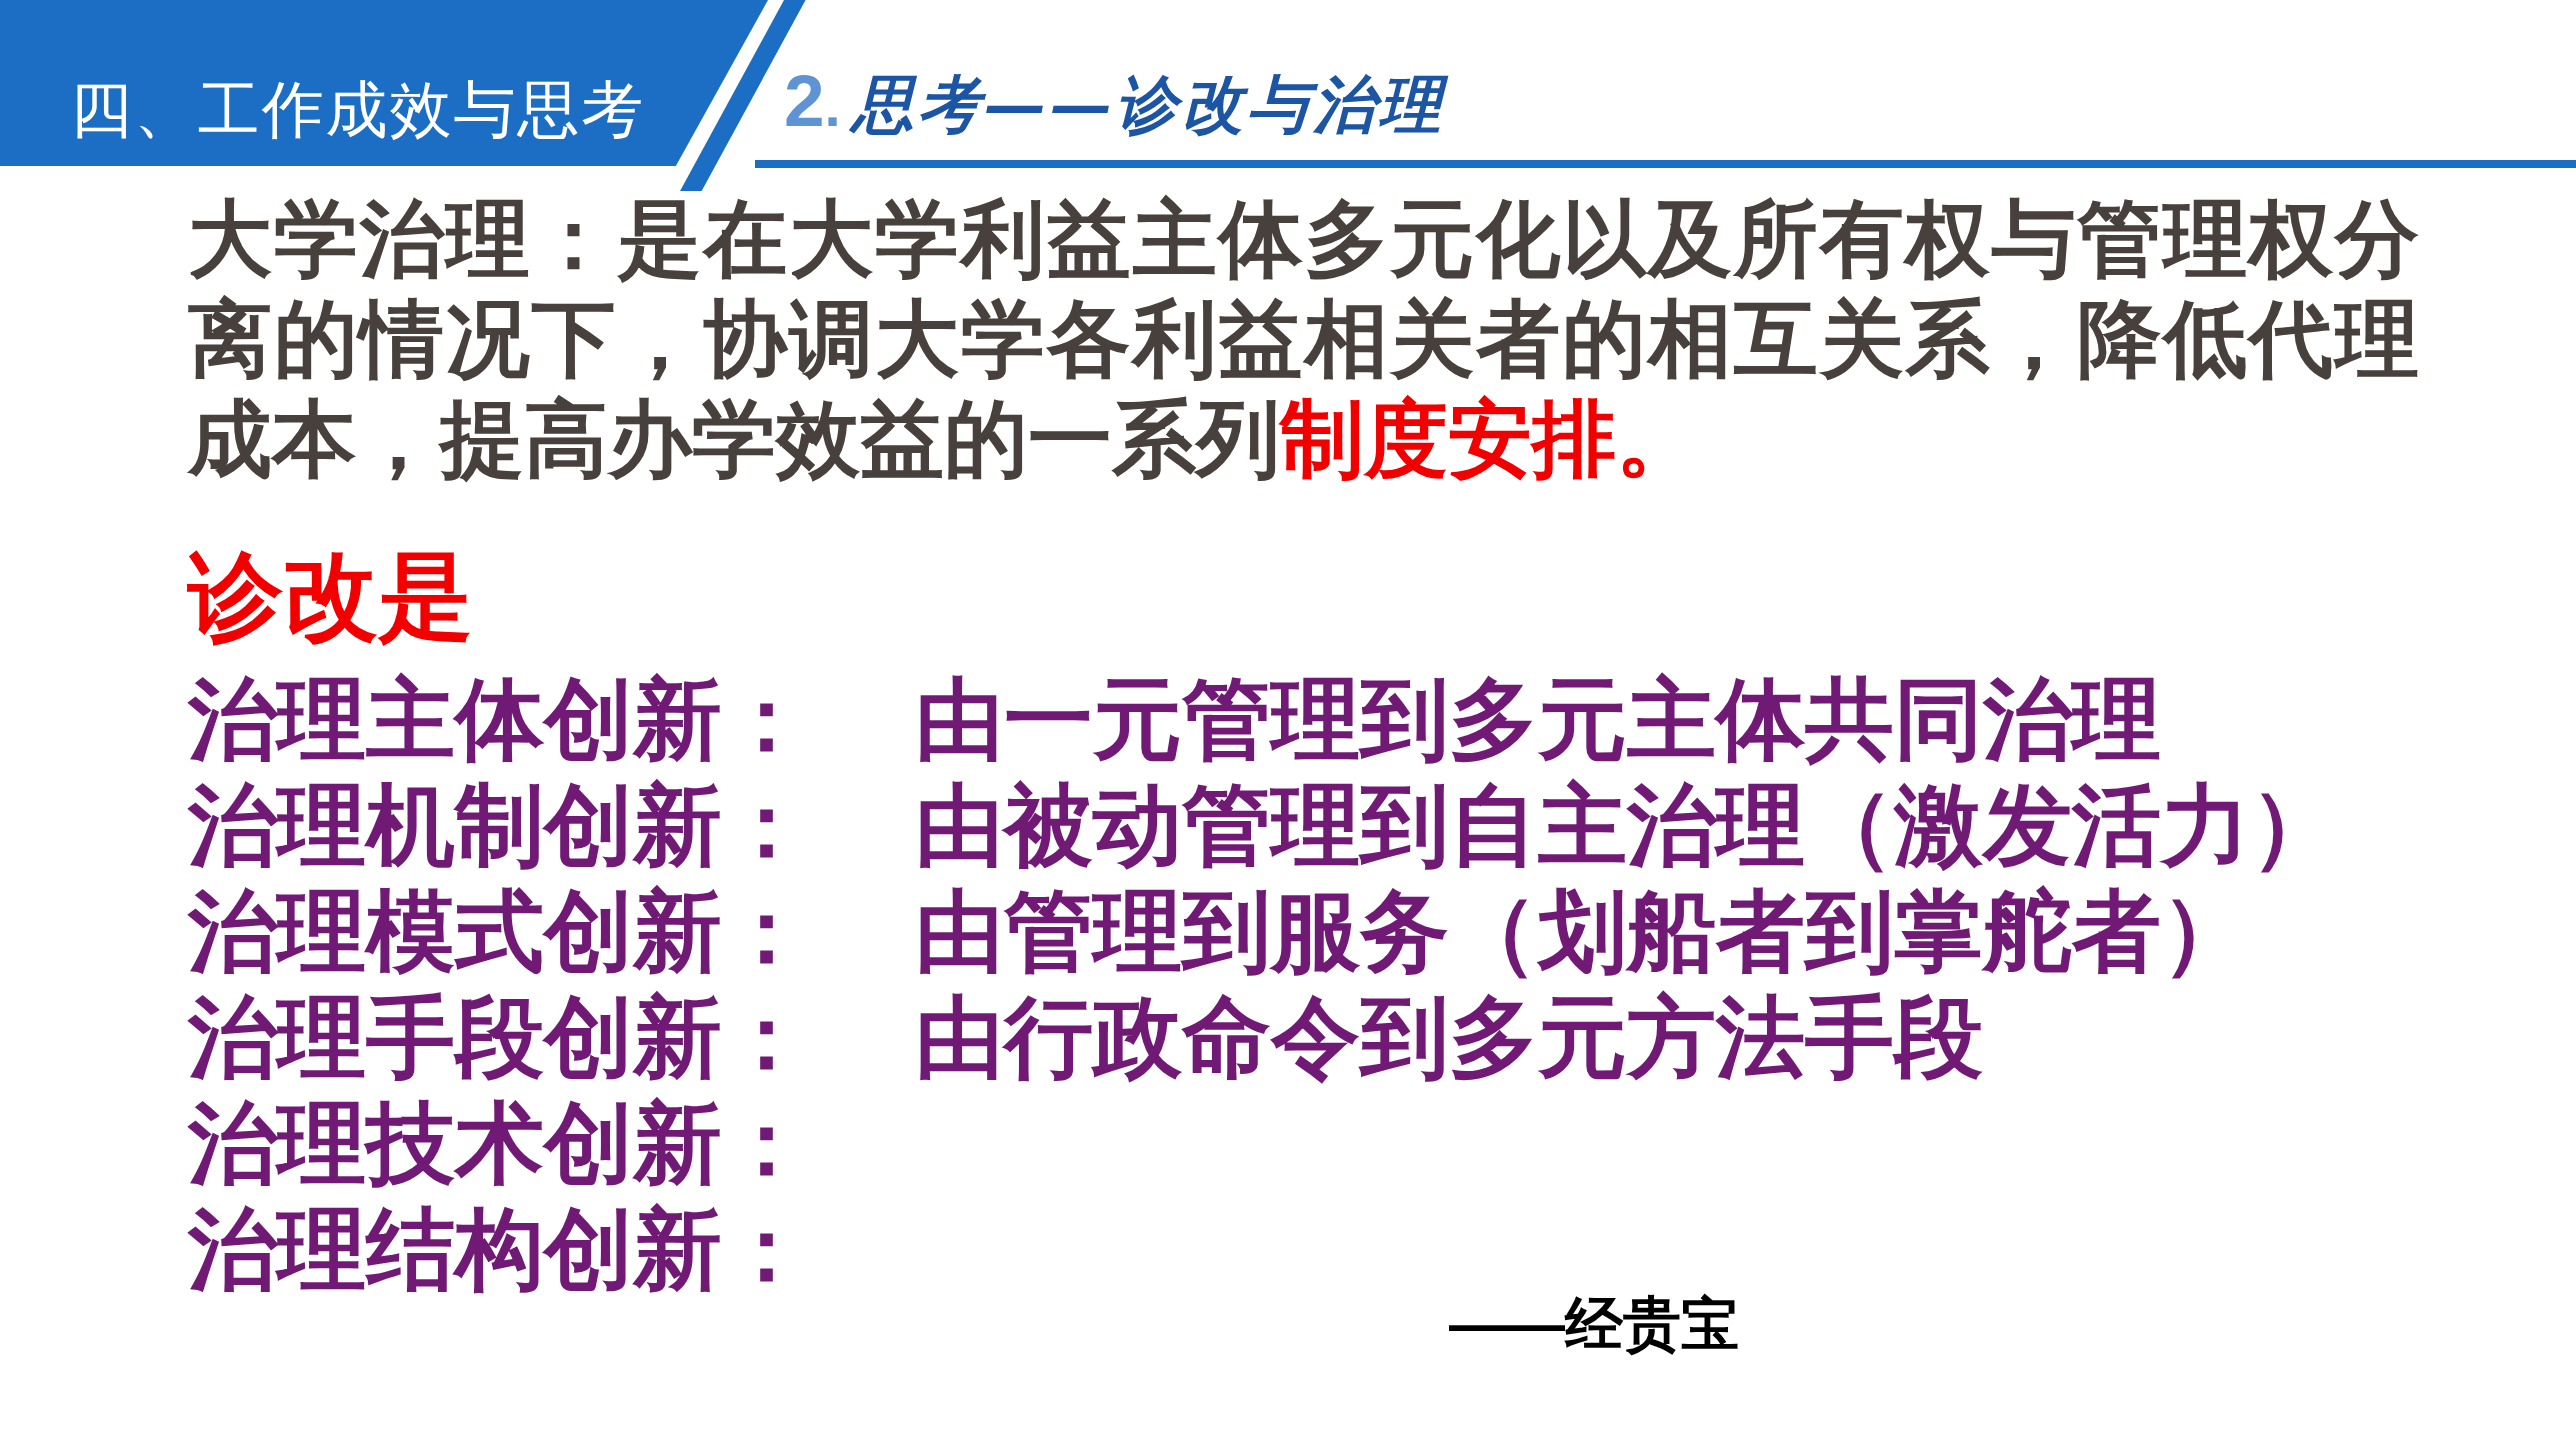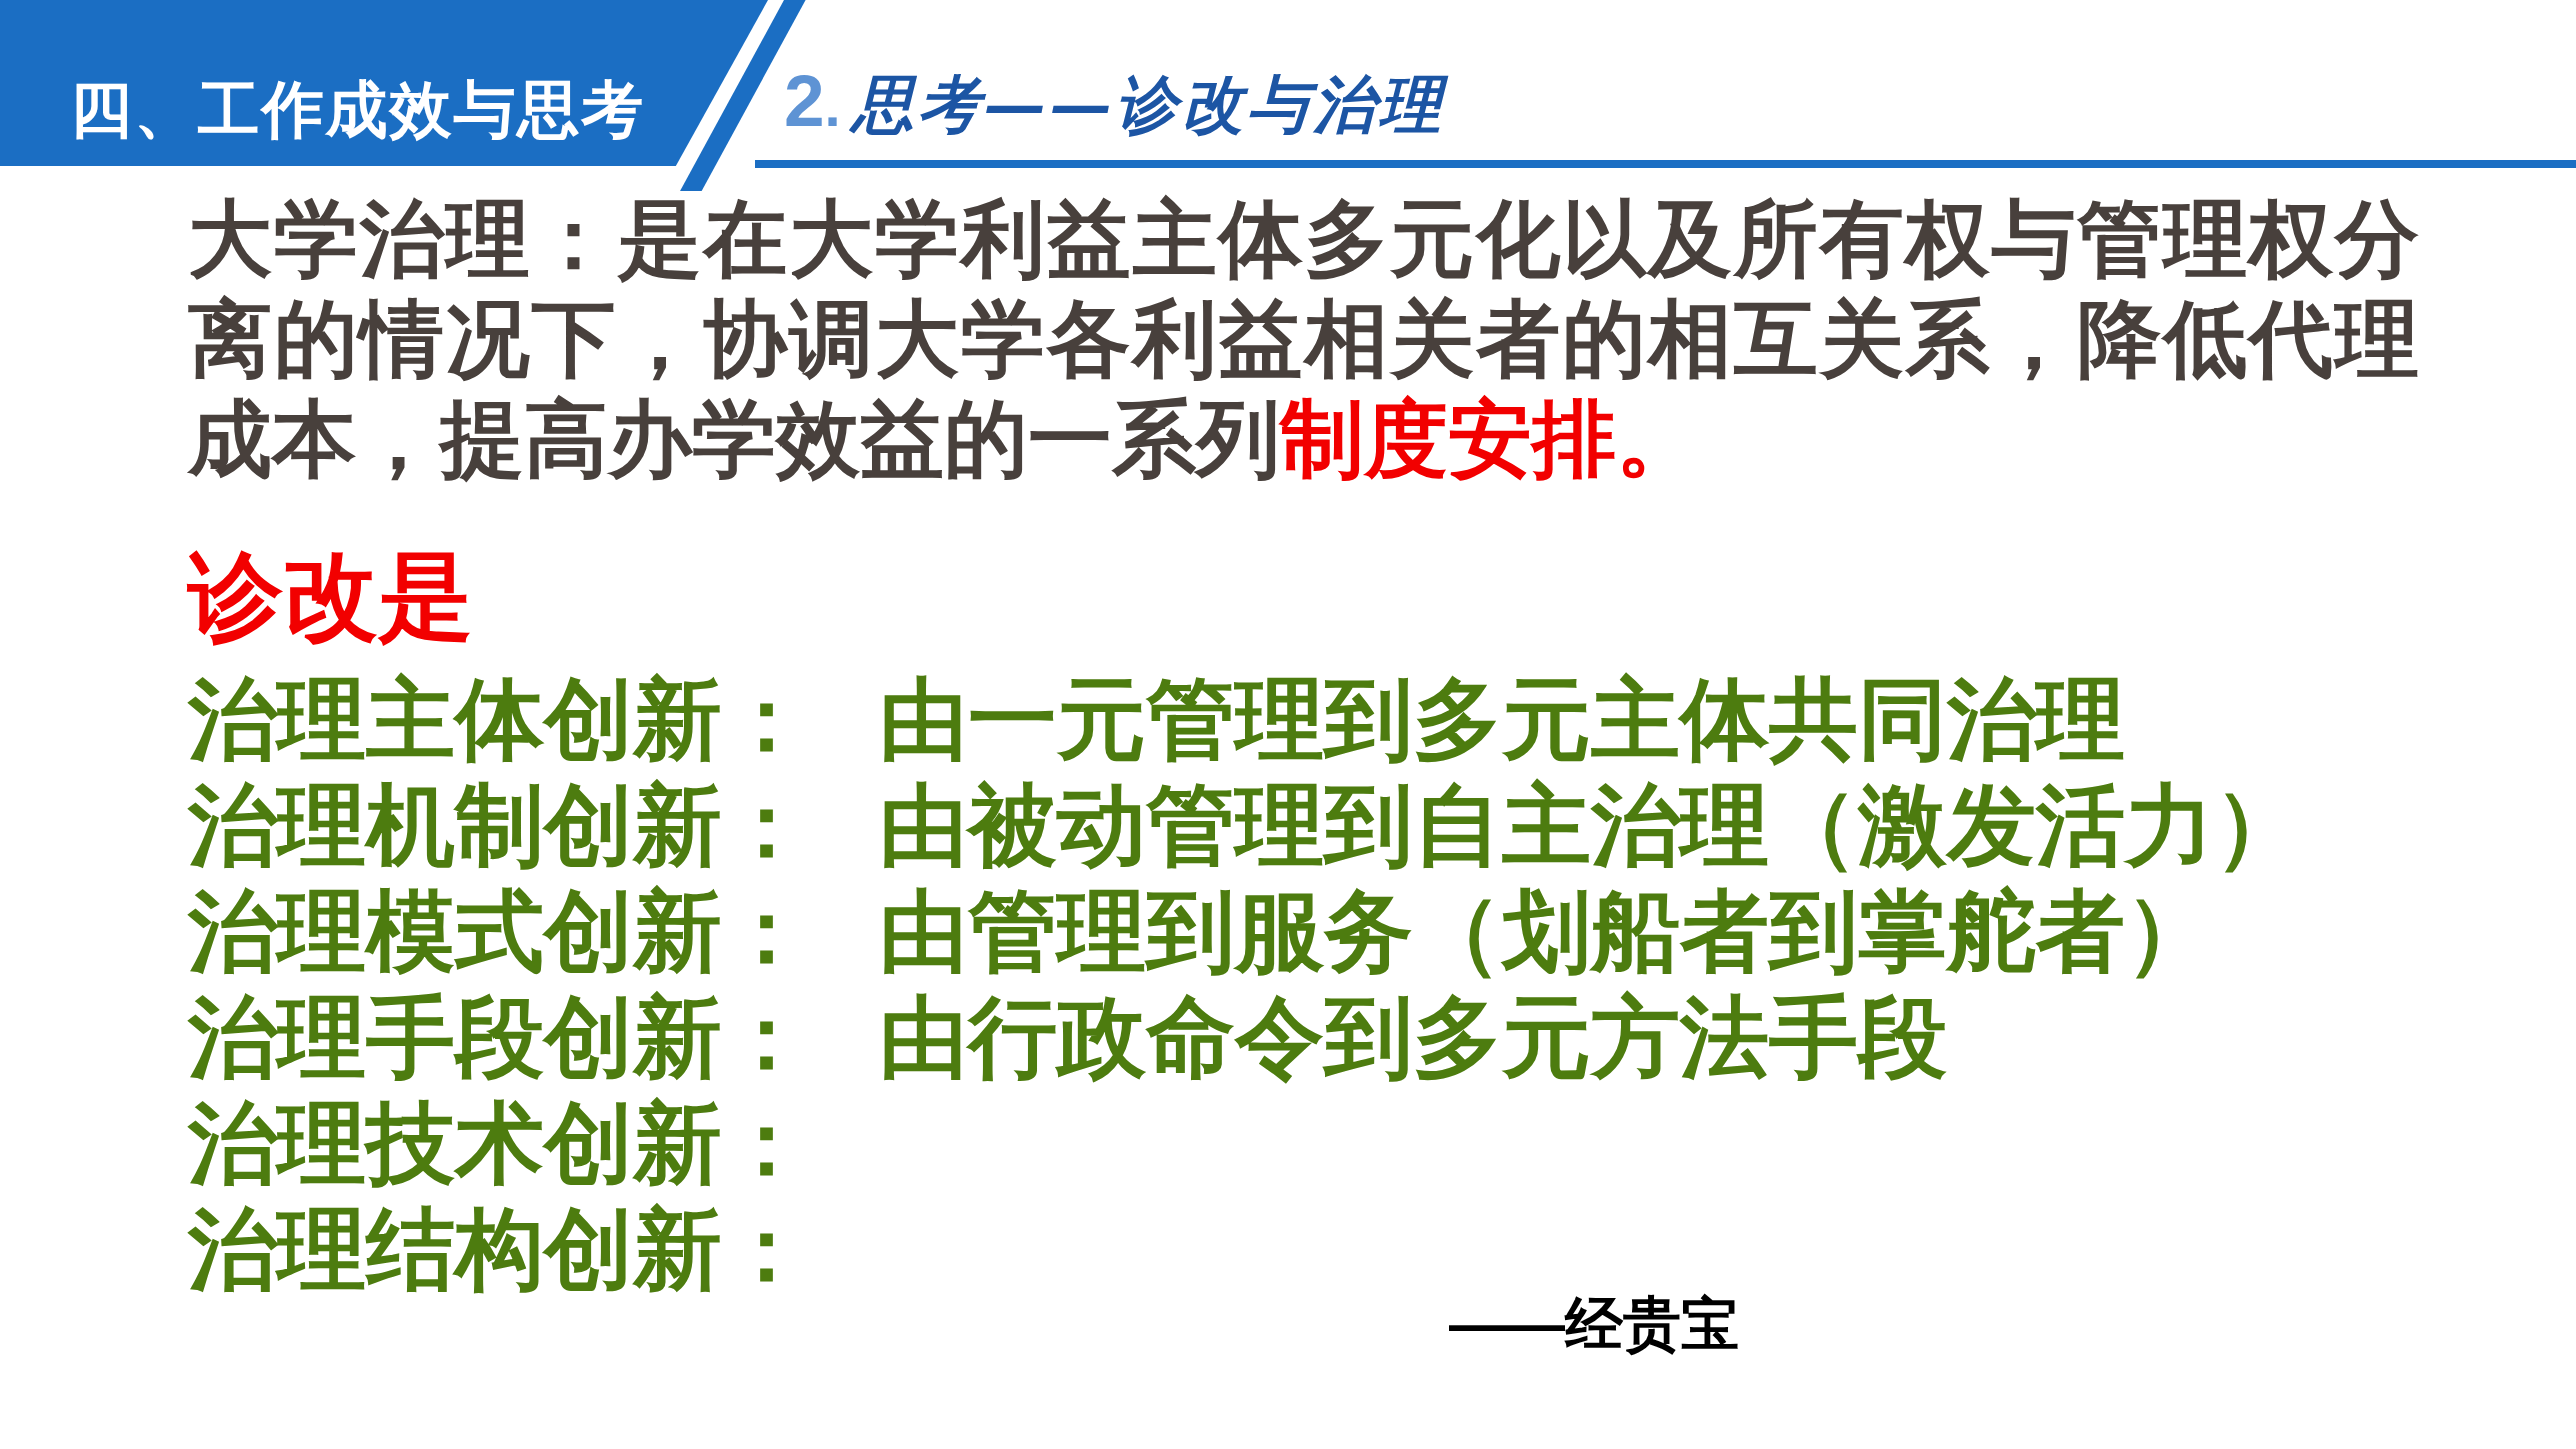--- a/index.html
+++ b/index.html
@@ -17,21 +17,21 @@
     position: absolute;
     left: 0; top: 0;
     width: 768px; height: 166px;
     background: #1B6EC3;
     clip-path: polygon(0 0, 100% 0, 88% 100%, 0 100%);
   }
   .banner-title {
     position: absolute;
     left: 70px; top: 79px;
     font-size: 62px;
-    font-weight: bold;
+    font-weight: normal;
     color: #ffffff;
     line-height: 1;
     white-space: nowrap;
     letter-spacing: 1.9px;
   }
   .banner-stripe {
     position: absolute;
     left: 676px; top: 0;
     width: 135px; height: 191px;
     background: #1B6EC3;
@@ -100,23 +100,24 @@
     position: absolute;
     left: 188px; top: 666px;
     width: 2318px;
   }
   .diag-row {
     display: flex;
     align-items: flex-start;
     height: 106px;
     font-size: 89px;
     font-weight: bold;
-    color: #4d7c0f;
+    color: #701a75;
     line-height: 106px;
     white-space: nowrap;
+    gap: 36px;
   }
   .diag-label {
     flex: 0 0 691px;
     width: 691px;
   }
   .diag-content { flex: 1; }
 
   .attribution {
     position: absolute;
     left: 1449px; top: 1292px;

